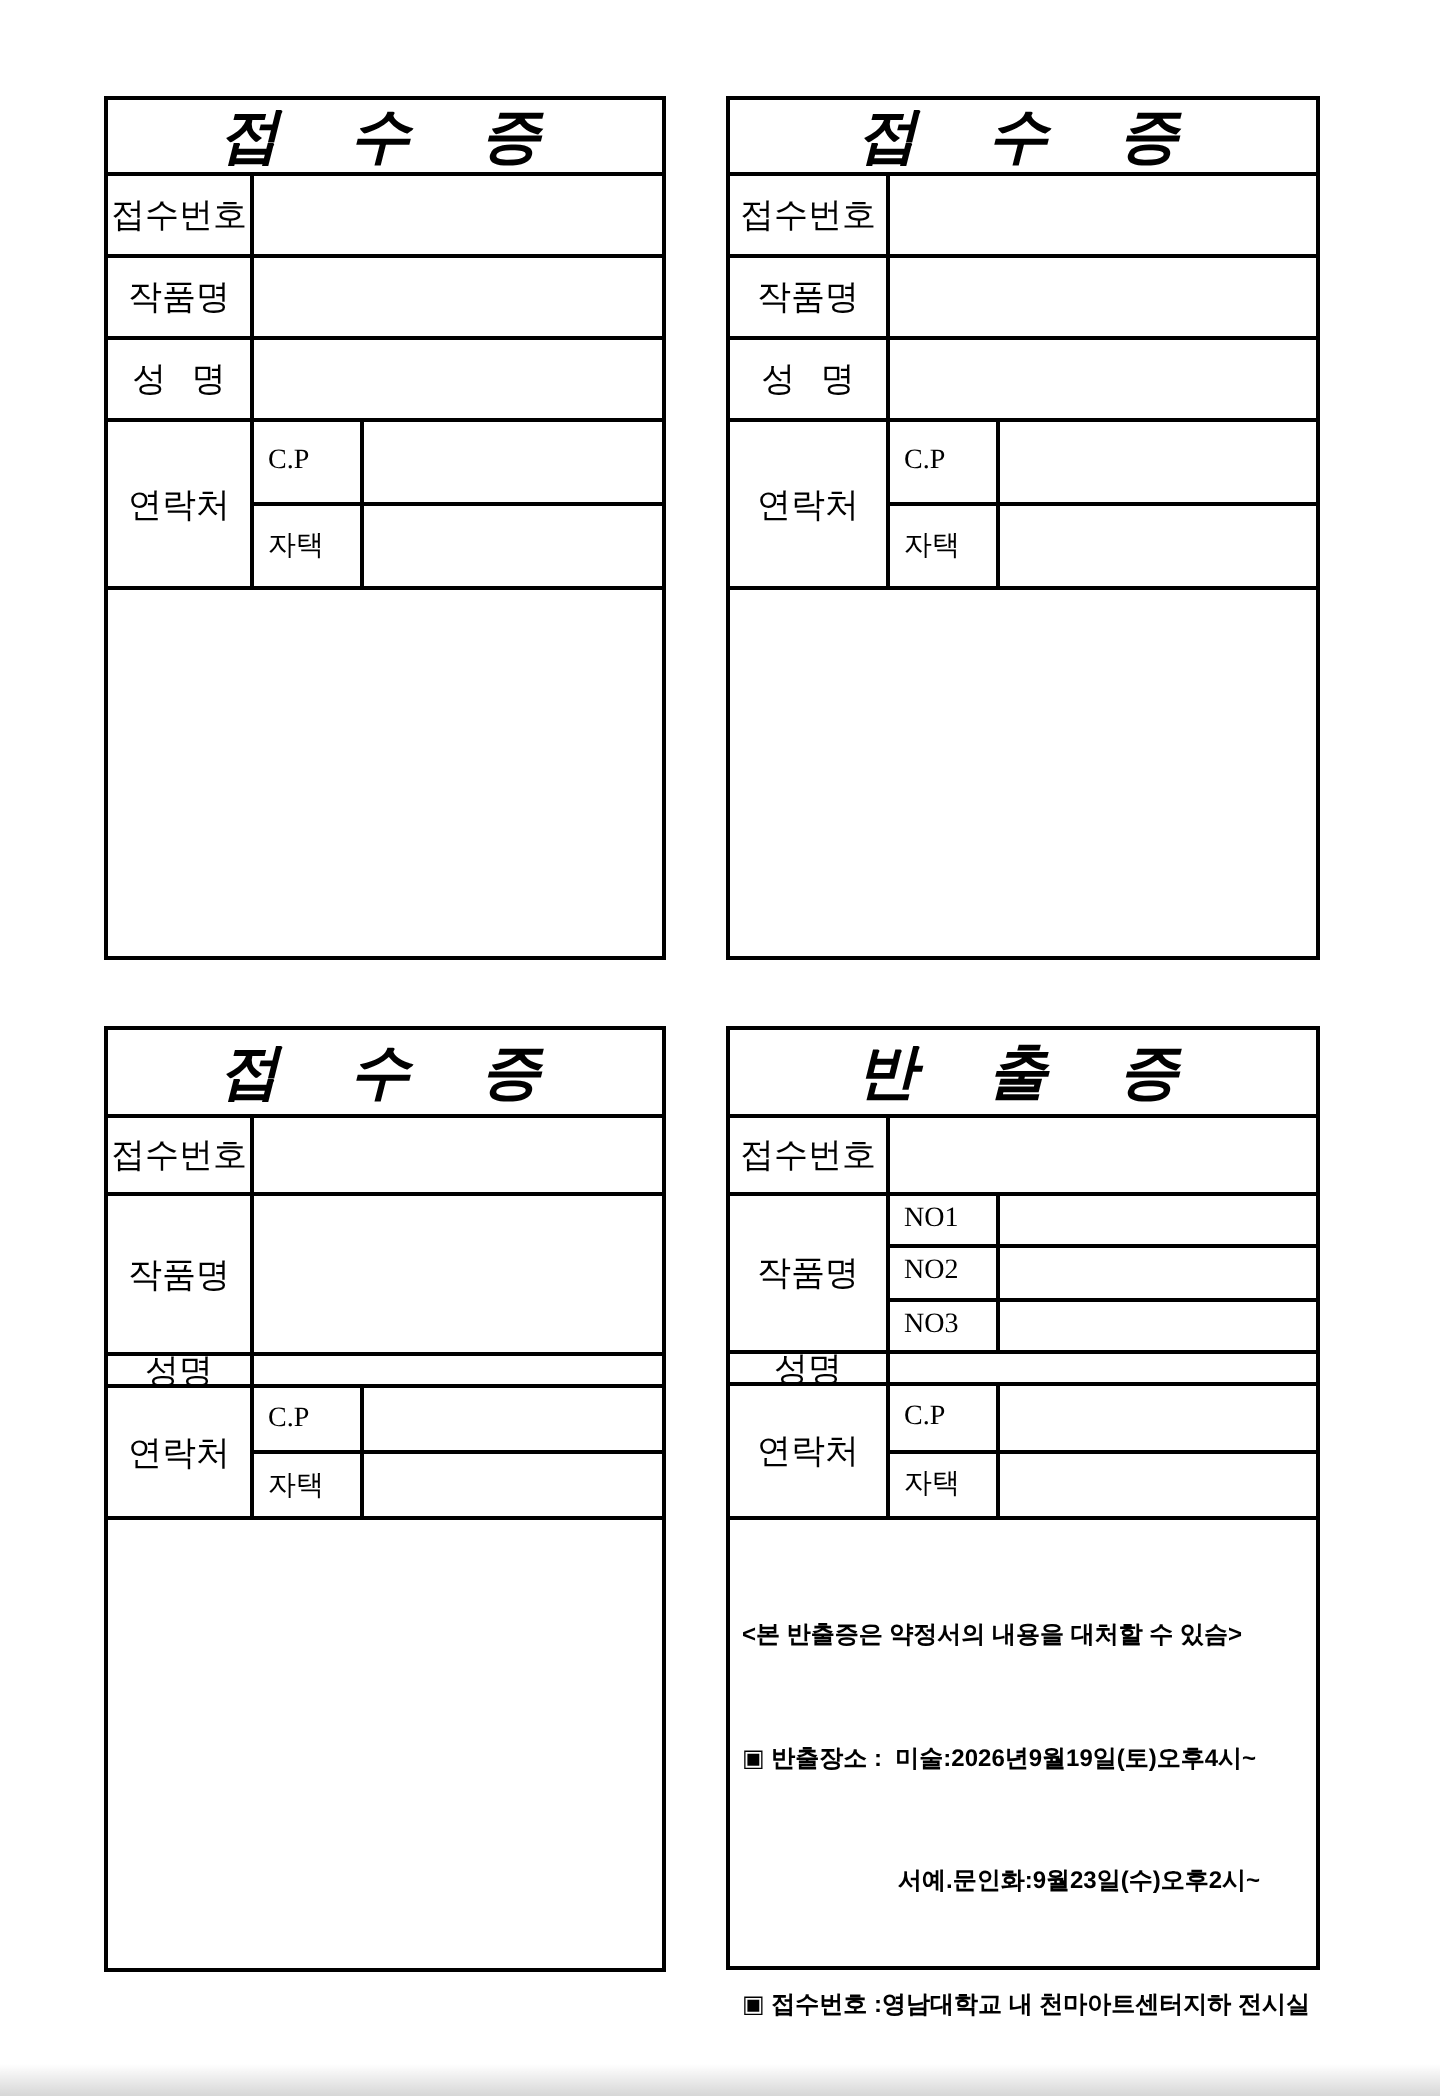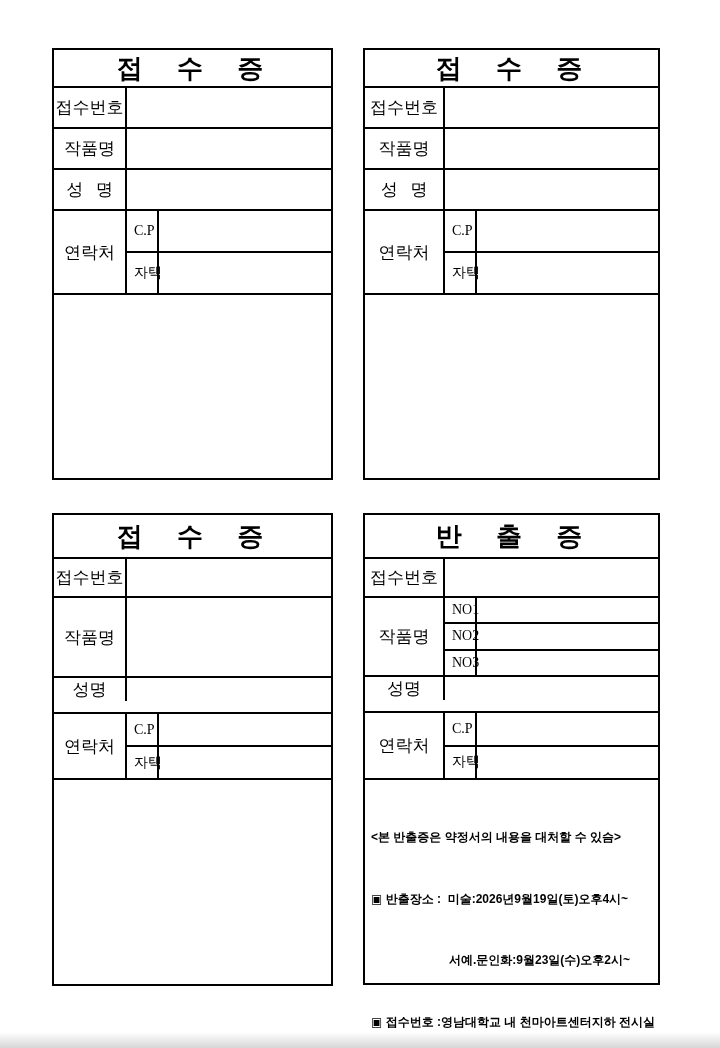--- a/index.html
+++ b/index.html
@@ -18,38 +18,39 @@
   }
   #form-a { left:52px;  top:48px;  width:281px; height:432px; }
   #form-b { left:363px; top:48px;  width:297px; height:432px; }
   #form-c { left:52px;  top:513px; width:281px; height:473px; }
   #form-d { left:363px; top:513px; width:297px; height:472px; }
 
   .t-row { display:flex; border-bottom:2px solid #000; box-sizing:border-box; flex:0 0 auto; }
   .title-row {
     align-items:center; justify-content:center;
     font-family:"Liberation Sans","DejaVu Sans",sans-serif;
-    font-weight:bold; font-size:26px; letter-spacing:5px; word-spacing:17px;
+    font-weight:bold; font-size:30px; letter-spacing:5px; word-spacing:17px;
     white-space:pre;
+    font-style:italic;
   }
   .lbl-cell {
     display:flex; align-items:center; justify-content:center;
     border-right:2px solid #000; box-sizing:border-box;
     font-size:17px; white-space:pre; flex:0 0 auto;
   }
   .w-lbl-a { width:73px; }
   .w-lbl-b { width:80px; }
   .val-cell { flex:1 1 auto; }
   .sub-col { display:flex; flex-direction:column; flex:1 1 auto; }
   .sub-row { display:flex; flex:1 1 0; box-sizing:border-box; }
   .sub-row.div { border-bottom:2px solid #000; }
   .sub-lbl {
     display:flex; align-items:center; box-sizing:border-box;
     border-right:2px solid #000; font-size:14px; padding-left:7px;
-    flex:0 0 auto; width:32px; white-space:pre;
+    flex:0 0 auto; width:55px; white-space:pre;
   }
   .big-box { flex:1 1 auto; }
 
   .notes-box {
     box-sizing:border-box; border-bottom:2px solid #000; flex:0 0 auto;
     padding:6px 4px 0 4px;
     font-family:"Liberation Sans","DejaVu Sans",sans-serif;
     font-weight:bold; font-size:12px; line-height:20.5px; white-space:pre;
   }
   .nl { white-space:pre; }
@@ -57,21 +58,21 @@
   .ind-l { padding-left:80px; }
 
   
   #form-a .title-row, #form-b .title-row { height:38px; }
   #form-a .r-std, #form-b .r-std { height:41px; }
   #form-a .r-contact, #form-b .r-contact { height:84px; }
   #form-c .title-row, #form-d .title-row { height:44px; }
   #form-c .r-no, #form-d .r-no { height:39px; }
   #form-c .r-art { height:80px; }
   #form-d .r-art { height:79px; }
-  #form-c .r-name, #form-d .r-name { height:36px;flex-direction:column; }
+  #form-c .r-name, #form-d .r-name { height:16px; }
   #form-c .r-contact { height:66px; }
   #form-d .r-contact { height:67px; }
 </style>
 </head>
 <body>
 
 <div class="form" id="form-a">
   <div class="t-row title-row">접 수 증</div>
   <div class="t-row r-std">
     <div class="lbl-cell w-lbl-a">접수번호</div>

